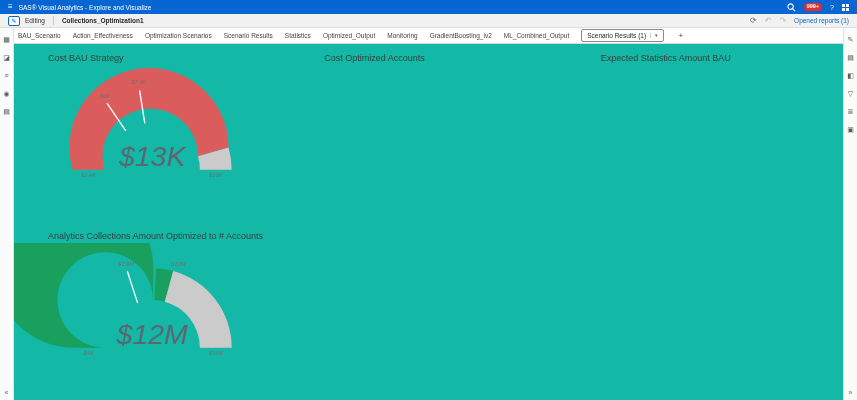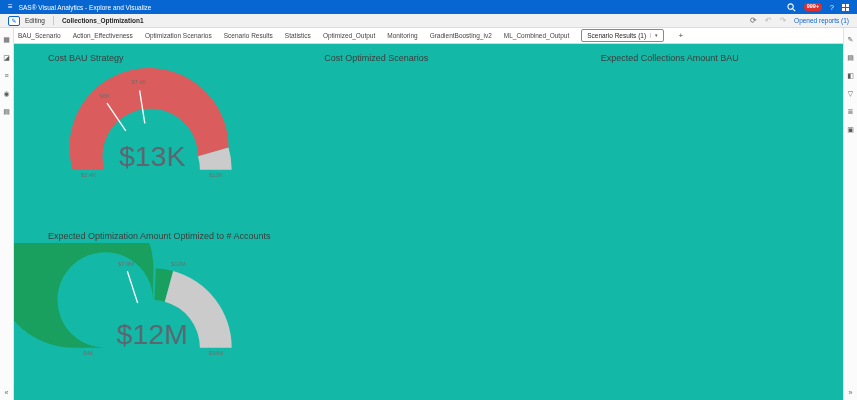--- a/index.html
+++ b/index.html
@@ -47,21 +47,21 @@
   .rail.right{right:0;border-left:1px solid #E2E2E2;}
   .rail-icons{display:flex;flex-direction:column;align-items:center;gap:11px;padding-top:8px;}
   .rail-icon{font-size:7px;color:#5A5A5A;line-height:1;cursor:pointer;}
   .rail-collapse{position:absolute;bottom:4px;left:0;width:100%;text-align:center;font-size:7px;color:#666;cursor:pointer;}
 
   
   .content{position:absolute;top:44px;left:14px;width:829px;height:356px;background:#14b8a6;
     display:grid;grid-template-columns:1fr 1fr 1fr;grid-template-rows:1fr 1fr;}
   .panel{position:relative;padding-top:9px;overflow:hidden;}
   .panel-title{font-size:9px;font-weight:normal;color:#3C3C3C;padding-left:34px;white-space:nowrap;}
-  .gauge{display:flex;justify-content:center;margin-top:2px;}
+  .gauge{display:flex;justify-content:center;margin-top:2px;font-style:italic;}
   svg text{font-family:"Liberation Sans",sans-serif;}
 </style>
 </head>
 <body>
 
 <div class="screen">
 
   <header class="titlebar">
     <span class="menu-glyph">≡</span>
     <span class="app-title">SAS® Visual Analytics - Explore and Visualize</span>
@@ -147,27 +147,27 @@
             <line x1="156.24" y1="56.69" x2="149.98" y2="17.18" stroke="#ffffff" stroke-width="1.6"></line>
             <text x="89.00" y="121.00" text-anchor="middle" font-size="7" fill="#6F6F6F">$2.4K</text>
             <text x="108.23" y="26.46" text-anchor="middle" font-size="7" fill="#6F6F6F">$6K</text>
             <text x="149.20" y="10.24" text-anchor="middle" font-size="7" fill="#6F6F6F">$7.4K</text>
             <text x="241.00" y="121.00" text-anchor="middle" font-size="7" fill="#6F6F6F">$13K</text>
             <text x="165" y="108" text-anchor="middle" font-size="34" fill="#5B6670" font-weight="400">$13K</text>
           </svg>
         </div>
     </section>
     <section class="panel">
-      <h2 class="panel-title">Cost Optimized Scenarios</h2>
+      <h2 class="panel-title">Cost Optimized Accounts</h2>
     </section>
     <section class="panel">
-      <h2 class="panel-title">Expected Collections Amount BAU</h2>
+      <h2 class="panel-title">Expected Statistics Amount BAU</h2>
     </section>
     <section class="panel">
-      <h2 class="panel-title">Expected Optimization Amount Optimized to # Accounts</h2>
+      <h2 class="panel-title">Analytics Collections Amount Optimized to # Accounts</h2>
       <div class="gauge">
           <svg viewBox="0 0 330 134" width="330" height="134">
             <path d="M 70.00 112.00 A 95 95 0 1 1 166.49 17.01 L 165.90 55.01 A 57 57 0 1 0 108.00 112.00 Z" fill="#19A05F"></path>
             <path d="M 169.48 17.11 A 95 95 0 0 1 190.07 20.37 L 180.04 57.02 A 57 57 0 0 0 167.69 55.06 Z" fill="#19A05F"></path>
             <path d="M 190.07 20.37 A 95 95 0 0 1 260.00 112.00 L 222.00 112.00 A 57 57 0 0 0 180.04 57.02 Z" fill="#CBCBCB"></path>
             <line x1="147.70" y1="58.74" x2="135.33" y2="20.70" stroke="#ffffff" stroke-width="1.6"></line>
             <text x="89.00" y="121.00" text-anchor="middle" font-size="7" fill="#6F6F6F">$4K</text>
             <text x="133.79" y="13.94" text-anchor="middle" font-size="7" fill="#6F6F6F">$7.9M</text>
             <text x="196.21" y="13.94" text-anchor="middle" font-size="7" fill="#6F6F6F">$12M</text>
             <text x="241.00" y="121.00" text-anchor="middle" font-size="7" fill="#6F6F6F">$18M</text>

